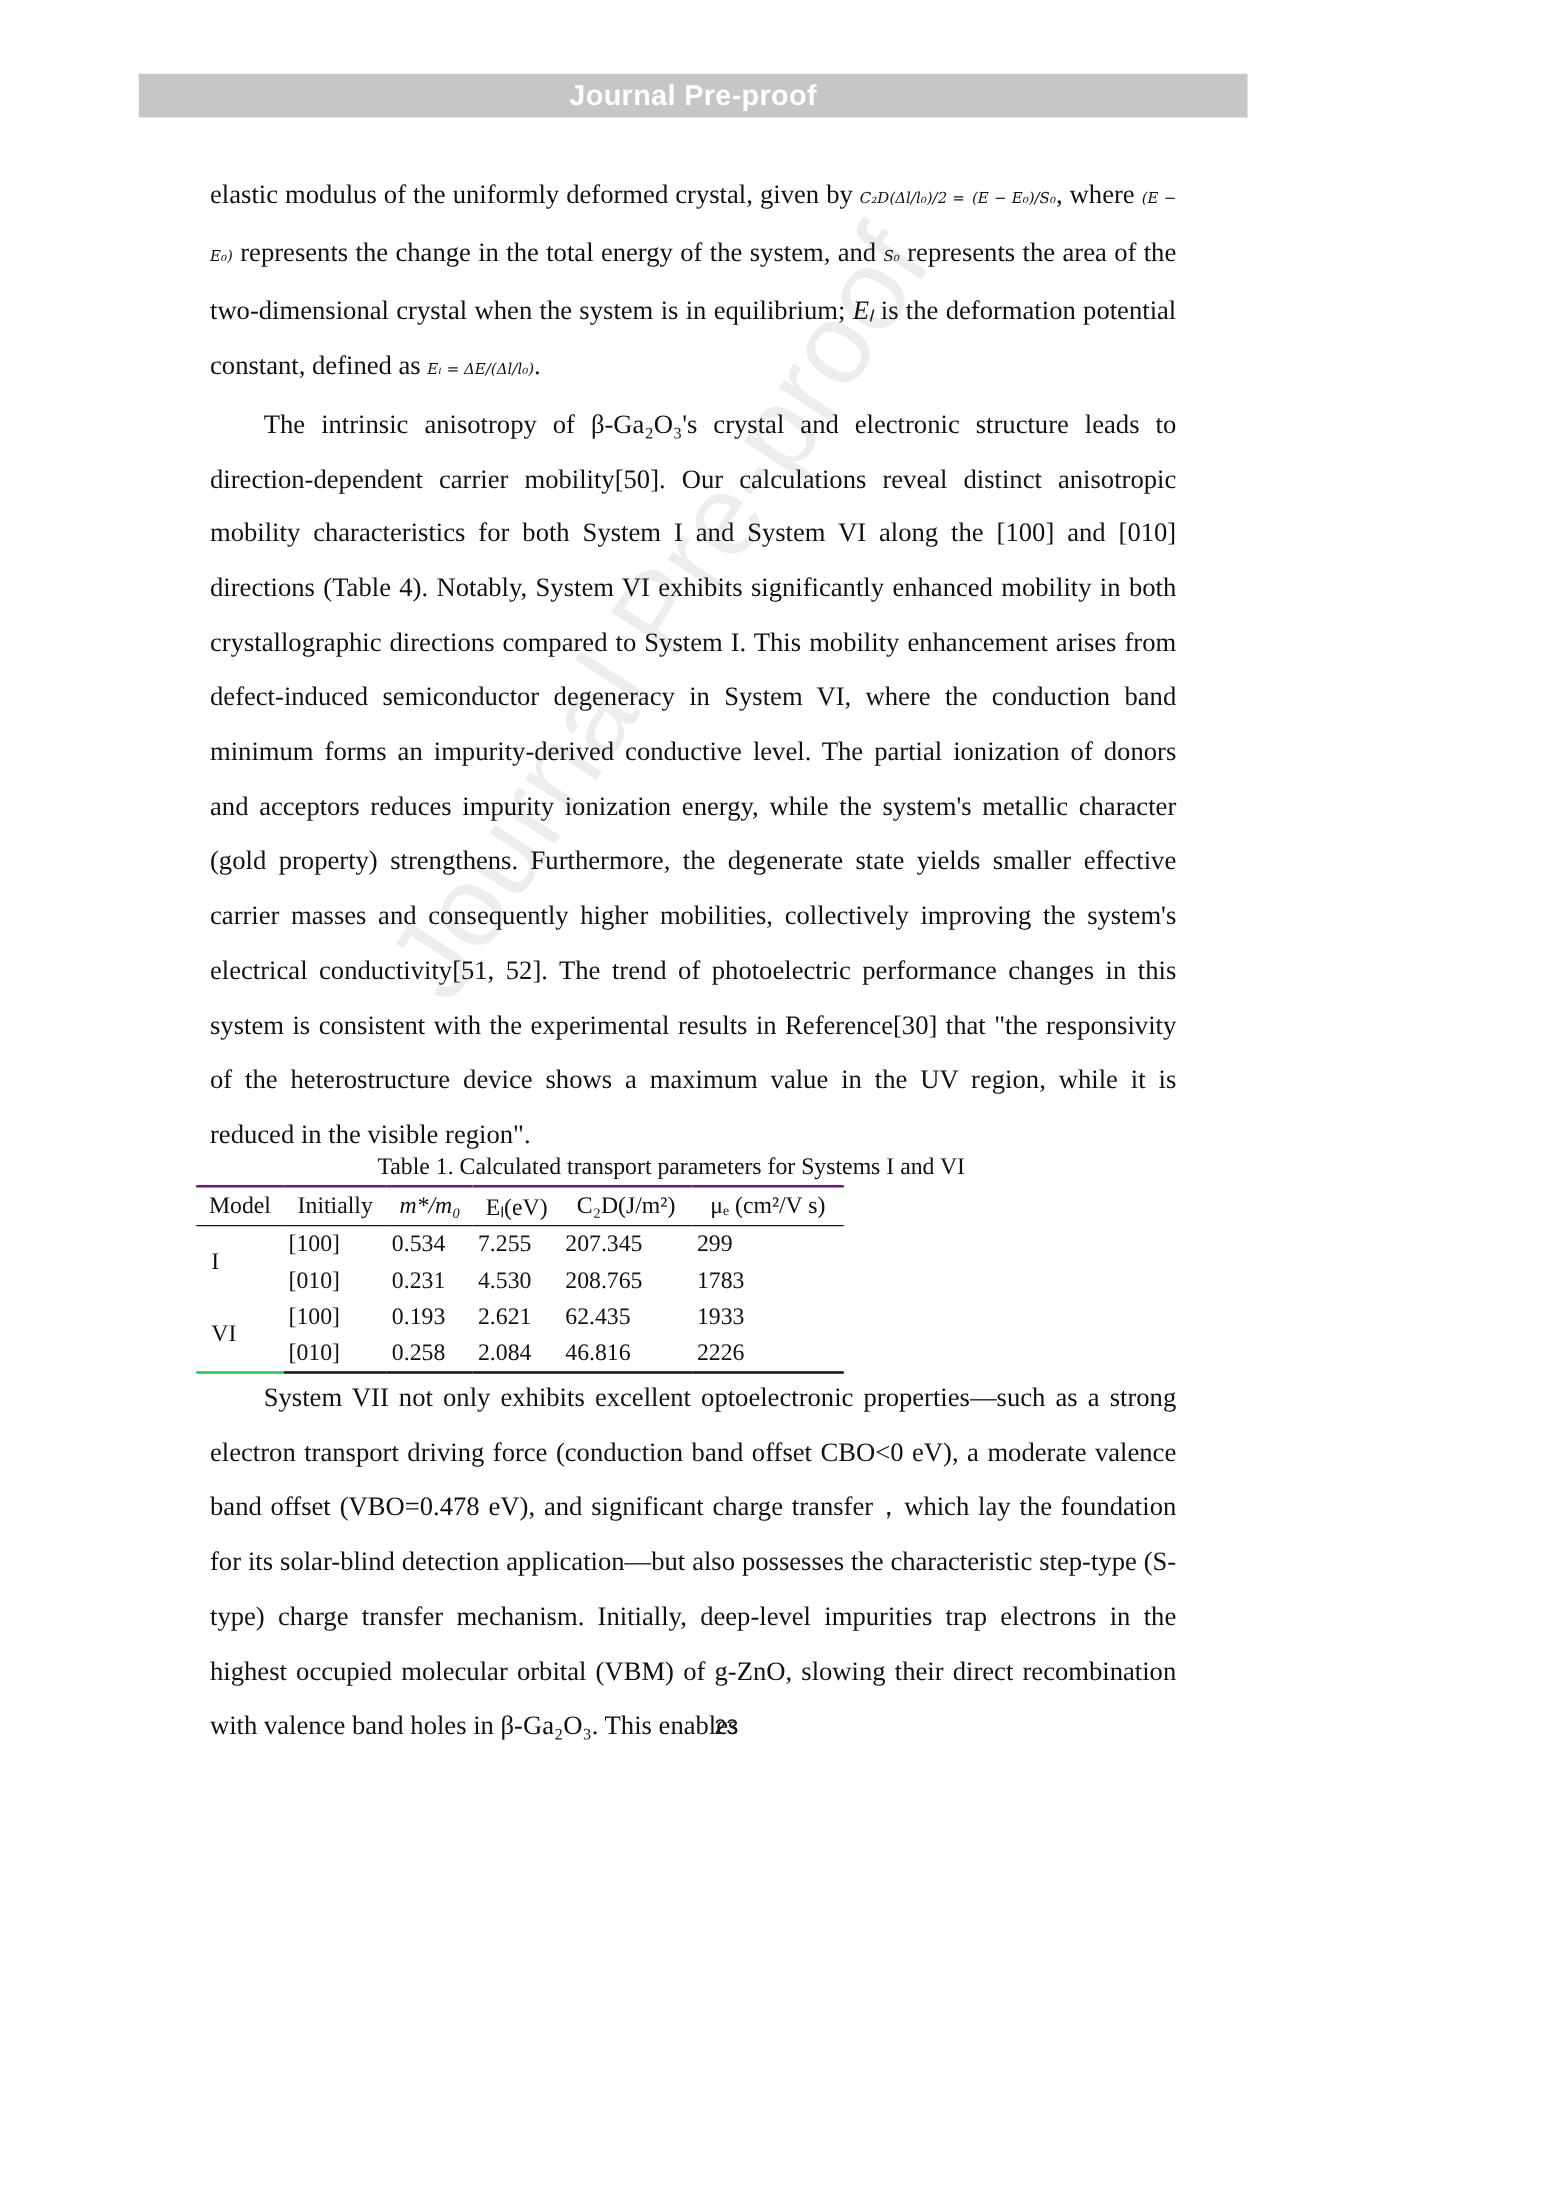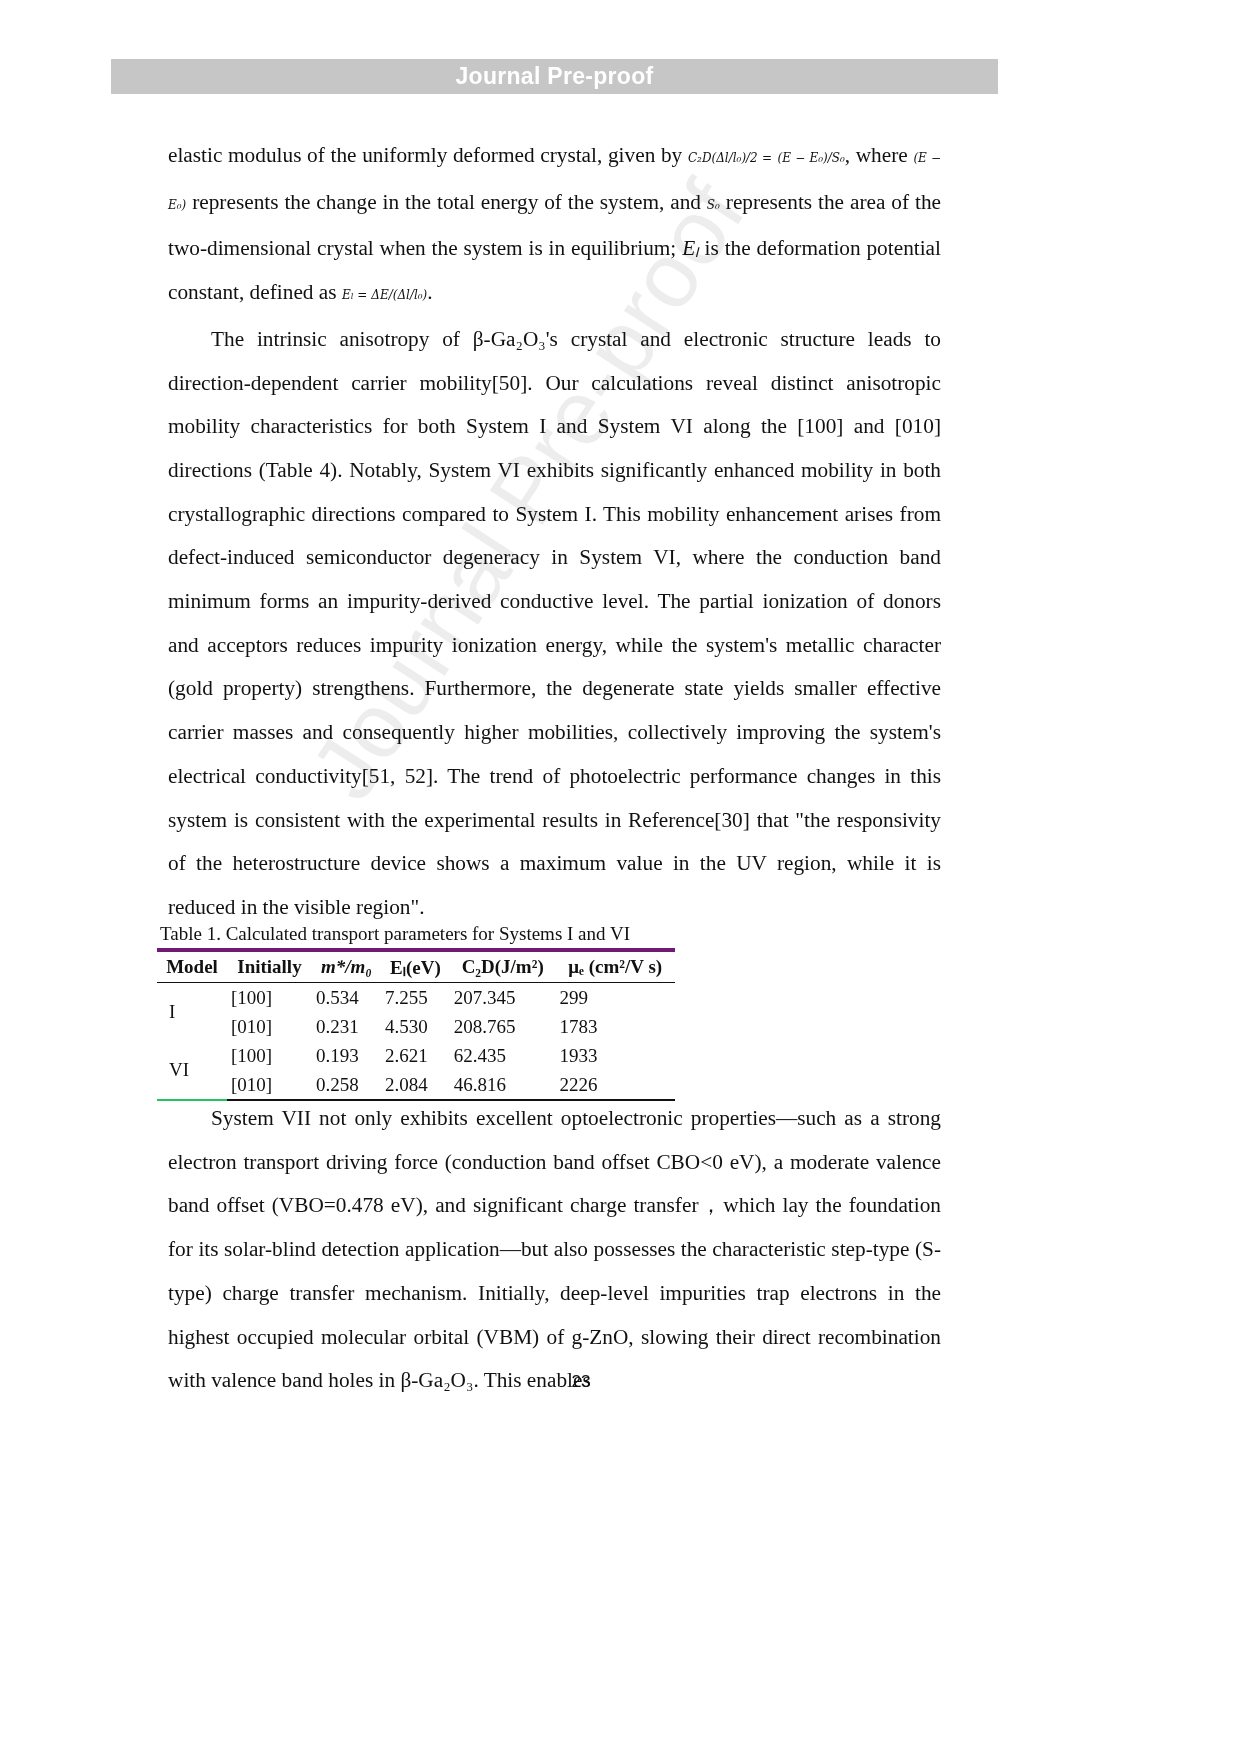--- a/index.html
+++ b/index.html
@@ -7,25 +7,25 @@
          font-family: "Liberation Serif", serif; color: #111; }
   .banner { position: absolute; left: 111px; top: 59px; width: 887px; height: 35px;
             background: #c6c6c6; display: flex; align-items: center; justify-content: center; }
   .banner span { font-family: "Liberation Sans", sans-serif; font-weight: bold;
                  font-size: 23px; color: #ffffff; letter-spacing: 0.3px; }
   .body-text { position: absolute; left: 168px; width: 773px; font-size: 21.3px;
                line-height: 43.7px; text-align: justify; }
   .para { margin: 0; }
   .indent { text-indent: 43px; }
   .math { font-style: italic; font-family: "DejaVu Serif", serif; font-size: 12px; }
-  .caption { position: absolute; left: 160px; width: 800px; top: 921px; text-align: left;
+  .caption { position: absolute; left: 137px; width: 800px; top: 921px; text-align: center;
              font-size: 19px; line-height: 26px; }
   table.t1 { position: absolute; left: 157px; top: 948px; width: 518px;
              border-collapse: collapse; font-size: 19px; }
-  table.t1 th { font-weight: bold; height: 30px; border-top: 4px solid #701a75; border-bottom: 1.5px solid #111; padding: 0 4px; white-space: nowrap; }
+  table.t1 th { font-weight: normal; height: 30px; border-top: 2px solid #701a75; border-bottom: 1.5px solid #111; padding: 0 4px; white-space: nowrap; }
   table.t1 td { height: 29px; text-align: left; padding: 0 4px; }
   table.t1 tr.last td { border-bottom: 2px solid #111; }
   table.t1 td.model { text-align: left; padding-left: 12px; }
   .watermark { position: absolute; left: 290px; top: 760px; transform: rotate(-57deg);
                transform-origin: left top; font-family: "Liberation Sans", sans-serif;
                font-size: 92px; color: rgba(0,0,0,0.07); white-space: nowrap; pointer-events: none; }
   .page-number { position: absolute; top: 1372px; left: 0; width: 1110px; text-align: center;
                  font-family: "Liberation Sans", sans-serif; font-size: 17px; padding-left: 26px; }
   .it { font-style: italic; }
 </style>

